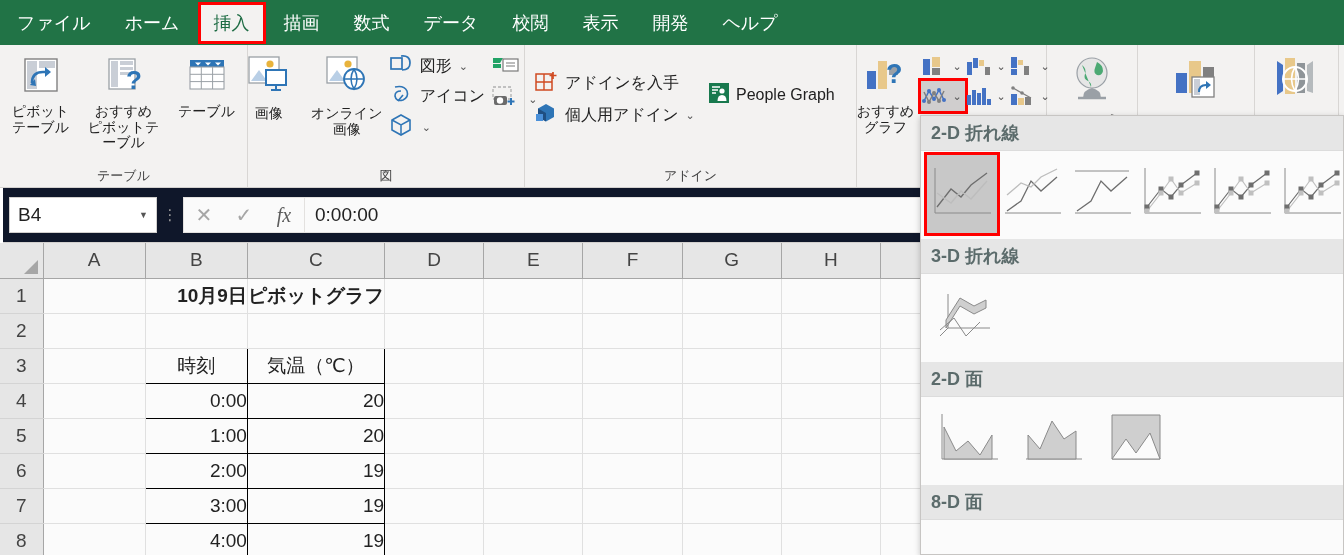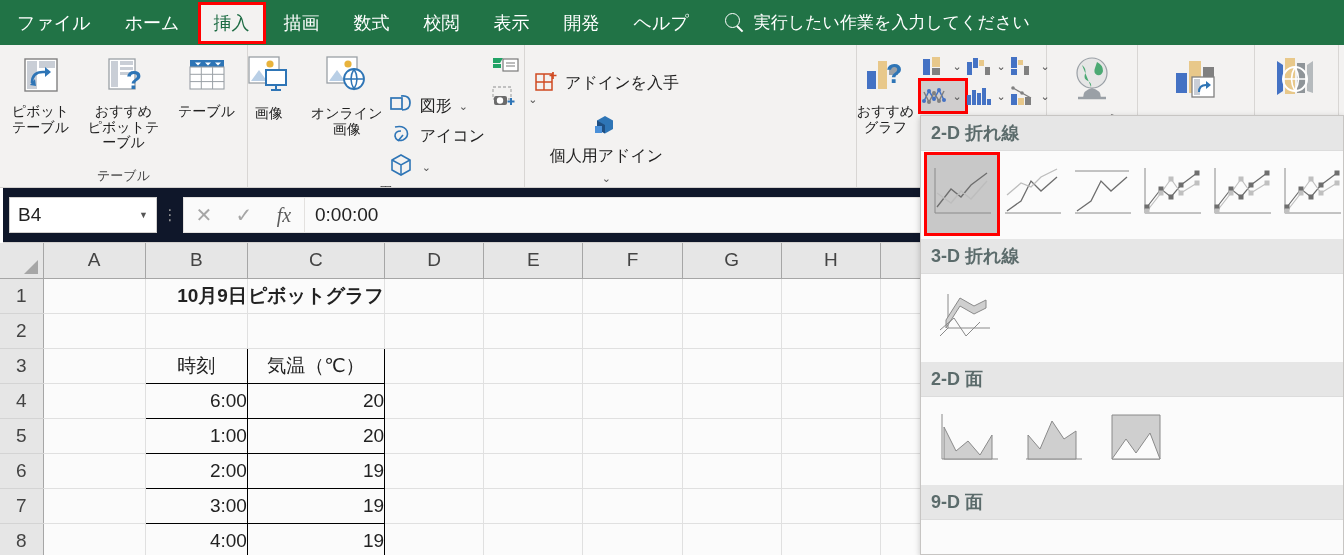--- a/index.html
+++ b/index.html
@@ -150,29 +150,26 @@
 
 <div id="app">
 
   <div class="tabbar">
     <div id="tabs-host" style="display:flex;align-items:center;">
         <div class="tab">ファイル</div>
         <div class="tab">ホーム</div>
         <div class="tab active tab-hl">挿入</div>
         <div class="tab">描画</div>
         <div class="tab">数式</div>
+        <div class="tab">データ</div>
         <div class="tab">校閲</div>
         <div class="tab">表示</div>
         <div class="tab">開発</div>
         <div class="tab">ヘルプ</div>
       </div>
-    <div class="tellme">
-      <span class="mag"></span>
-      <span>実行したい作業を入力してください</span>
-    </div>
   </div>
 
   <div class="ribbon">
 
     <div class="rgroup" style="width:248px;">
       <div class="rgroup-body">
         <div class="bigbtn">
           <span class="ico">
             <svg width="44" height="44" viewBox="0 0 44 44">
               <rect x="6" y="6" width="32" height="32" fill="#fff" stroke="#808080" stroke-width="1.4"></rect>
@@ -237,21 +234,21 @@
               <circle cx="25" cy="11" r="3.6" fill="#e8b33c"></circle>
               <path d="M6 28 L14 17 L22 28 Z" fill="#b9cfe6"></path>
               <path d="M18 28 L25 21 L32 28 Z" fill="#b9cfe6"></path>
               <circle cx="31" cy="26" r="10" fill="#fff" stroke="#2e75b6" stroke-width="1.8"></circle>
               <path d="M21 26h20 M31 16 q6 10 0 20 q-6 -10 0 -20" stroke="#2e75b6" stroke-width="1.5" fill="none"></path>
             </svg>
           </span>
           <span class="lbl" style="white-space:pre-line;">オンライン
 画像</span>
         </div>
-        <div style="display:flex;flex-direction:column;padding-top:2px;margin-top:40px;">
+        <div style="display:flex;flex-direction:column;padding-top:2px;">
           <div class="smallrow">
             <span class="ico">
               <svg width="26" height="22" viewBox="0 0 26 22">
                 <rect x="2" y="5" width="11" height="11" fill="none" stroke="#2e75b6" stroke-width="1.7"></rect>
                 <path d="M12 3 q9 -1 9 7 q0 7 -8 7" fill="none" stroke="#2e75b6" stroke-width="1.7"></path>
               </svg>
             </span>
             <span class="lbl">図形</span>
             <span class="chev">⌄</span>
           </div>
@@ -307,33 +304,44 @@
           <div class="smallrow">
             <span class="ico">
               <svg width="26" height="24" viewBox="0 0 26 24">
                 <rect x="2" y="5" width="16" height="16" fill="none" stroke="#d04a21" stroke-width="1.5"></rect>
                 <path d="M10 5 v16 M2 13 h16" stroke="#d04a21" stroke-width="1.4"></path>
                 <path d="M19 3 v7 M15.5 6.5 h7" stroke="#d04a21" stroke-width="1.7"></path>
               </svg>
             </span>
             <span class="lbl">アドインを入手</span>
           </div>
-          <div class="smallrow" style="margin-top:12px;flex-direction:column;">
+          <div class="smallrow" style="">
             <span class="ico">
               <svg width="26" height="24" viewBox="0 0 26 24">
                 <path d="M12 3 L20 7.5 V16 L12 20.5 L4 16 V7.5 Z" fill="#2e75b6"></path>
                 <path d="M4 7.5 L12 12 V20.5 L4 16 Z" fill="#1f4f82"></path>
                 <rect x="2" y="13" width="7" height="7" fill="#4a90d9"></rect>
               </svg>
             </span>
             <span class="lbl">個人用アドイン</span>
             <span class="chev">⌄</span>
           </div>
         </div>
         <div style="display:flex;flex-direction:column;width:165px;">
+          <div class="smallrow" style="margin-top:12px;">
+            <span class="ico">
+              <svg width="24" height="24" viewBox="0 0 24 24">
+                <rect x="2" y="2" width="20" height="20" fill="#18794e"></rect>
+                <path d="M5 6 h8 M5 9 h6 M5 12 h4" stroke="#fff" stroke-width="1.4"></path>
+                <circle cx="15" cy="10" r="2.6" fill="#fff"></circle>
+                <path d="M10.5 20 q0 -6 4.5 -6 q4.5 0 4.5 6z" fill="#fff"></path>
+              </svg>
+            </span>
+            <span class="lbl">People Graph</span>
+          </div>
         </div>
       </div>
       <div class="rgroup-label">アドイン</div>
     </div>
 
     <div class="rgroup" style="width:190px;">
       <div class="rgroup-body">
         <div class="bigbtn" style="width:70px;">
           <span class="ico">
             <svg width="48" height="44" viewBox="0 0 48 44">
@@ -548,21 +556,21 @@
             <td class="cell" style="width: 104px;"></td>
             <td class="cell" style="width: 104px;"></td>
             <td class="cell" style="width: 104px;"></td>
             <td class="cell" style="width: 104px;"></td>
             <td class="cell" style="width: 104px;"></td>
             <td class="cell"></td>
           </tr>
           <tr>
             <td class="rowhdr">4</td>
             <td class="cell" style="width: 107px;"></td>
-            <td class="cell r box" style="width: 104px;">6:00</td>
+            <td class="cell r box" style="width: 104px;">0:00</td>
             <td class="cell r box" style="width: 120px;">20</td>
             <td class="cell" style="width: 104px;"></td>
             <td class="cell" style="width: 104px;"></td>
             <td class="cell" style="width: 104px;"></td>
             <td class="cell" style="width: 104px;"></td>
             <td class="cell" style="width: 104px;"></td>
             <td class="cell"></td>
           </tr>
           <tr>
             <td class="rowhdr">5</td>
@@ -717,17 +725,17 @@
               <path d="M10 26 L22 40 L34 12 L46 30 L58 22 L58 50 L10 50 Z" fill="#cfcfcf" stroke="#8a8a8a" stroke-width="1"></path>
             </svg>
           </div>
           <div class="gitem">
             <svg width="70" height="62" viewBox="0 0 70 62">
               <path d="M10 6 L58 6 L58 50 L10 50 Z" fill="#cfcfcf" stroke="#8a8a8a" stroke-width="1"></path>
               <path d="M10 50 L24 30 L34 44 L48 24 L58 50 Z" fill="#fbfbfb" stroke="#8a8a8a" stroke-width="1"></path>
             </svg>
           </div>
         </div>
-        <div class="ghdr">9-D 面</div>
+        <div class="ghdr">8-D 面</div>
       </div>
   </div>
 
 </div>
 
 </body></html>

